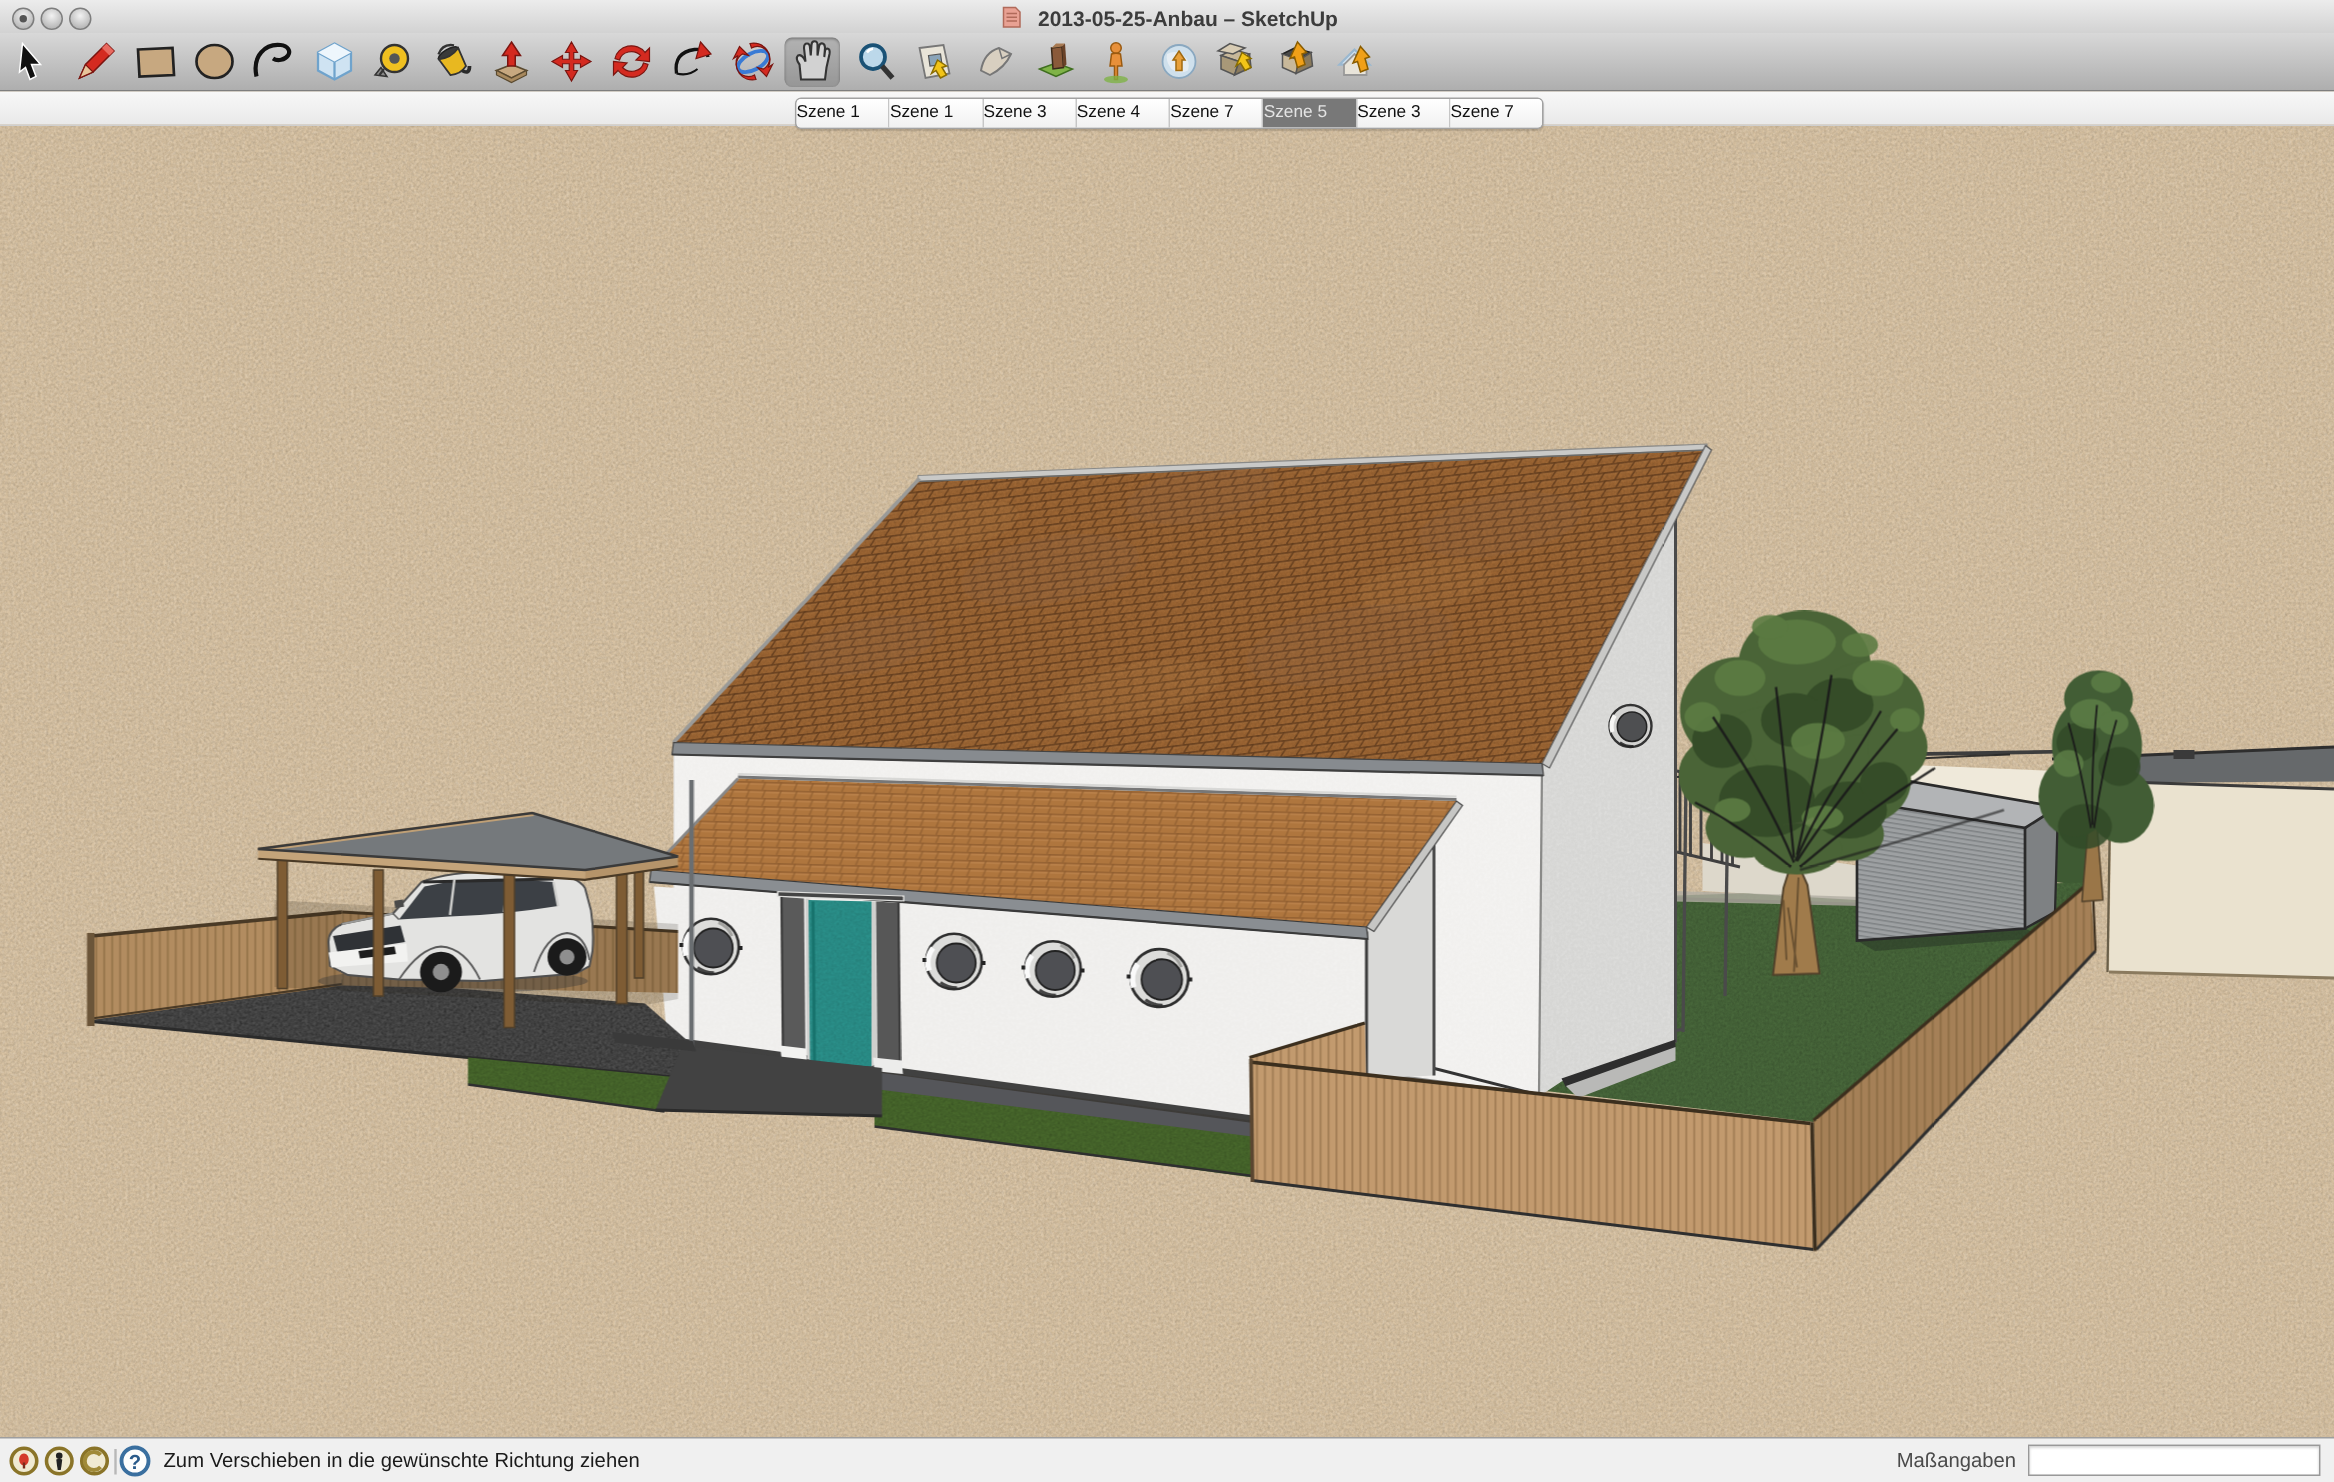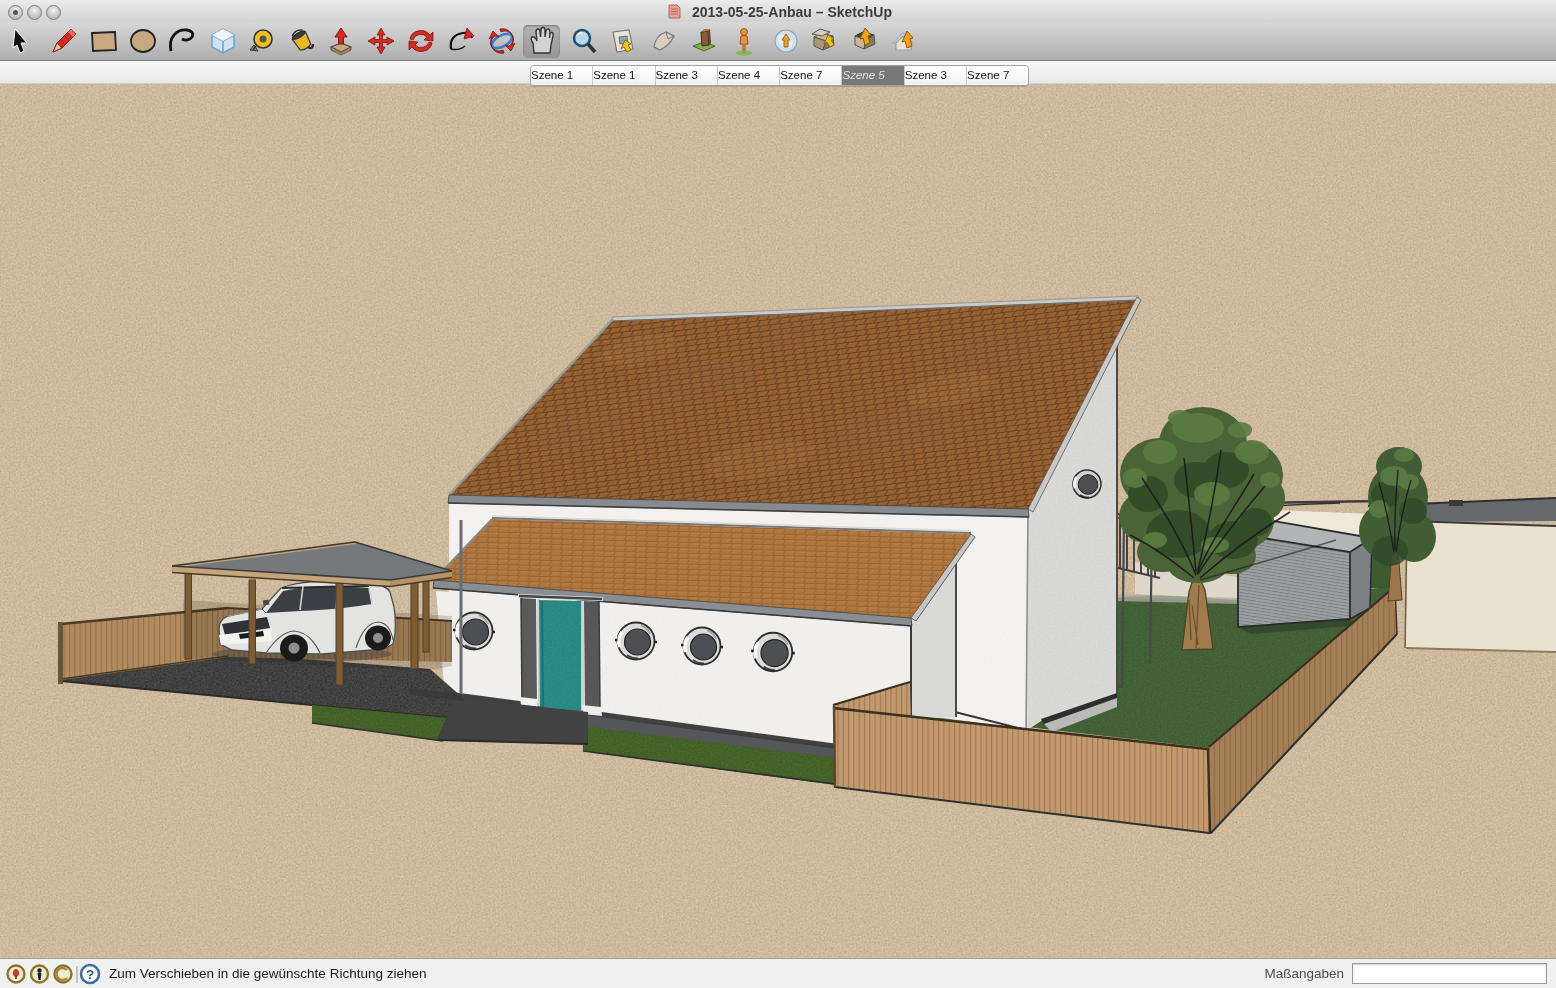--- a/index.html
+++ b/index.html
@@ -9,21 +9,21 @@
 #t1{left:8px}#t2{left:27px}#t3{left:46px}
 #t1:after{content:"";position:absolute;left:4px;top:4px;width:5px;height:5px;border-radius:50%;background:#555;}
 #titletext{position:absolute;left:692px;top:4px;font-size:14px;font-weight:700;color:#3c3c3c;}
 #ticon{position:absolute;left:668px;top:4px;width:13px;height:15px;}
 #toolbar{position:absolute;left:0;top:22px;width:1556px;height:39px;background:linear-gradient(#d8d8d8,#aeaeae);border-bottom:1px solid #7e7e7e;box-sizing:border-box;}
 #pressed{position:absolute;left:523px;top:3px;width:37px;height:33px;border-radius:5px;background:rgba(60,60,60,0.22);box-shadow:inset 0 1px 2px rgba(0,0,0,0.35);}
 #tabsrow{position:absolute;left:0;top:61px;width:1556px;height:23px;background:linear-gradient(#f8f8f8,#e9e9e9);border-bottom:1px solid #cfcfcf;box-sizing:border-box;}
 #tabs{position:absolute;left:530px;top:4px;height:19px;display:flex;border:1px solid #a2a2a2;border-radius:4px;overflow:hidden;background:#fdfdfd;box-shadow:0 1px 1px rgba(0,0,0,0.15);}
 .tab{width:61.3px;height:19px;line-height:18px;text-align:left;font-size:11.5px;color:#101010;border-right:1px solid #c6c6c6;background:linear-gradient(#ffffff,#f1f1f1);}
 .tab:last-child{border-right:none;}
-.tab.sel{background:#787878;color:#e4e4e4;font-style:italic;}
+.tab.sel{background:#787878;color:#e4e4e4;}
 #canvas{position:absolute;left:0;top:84px;width:1556px;height:874px;}
 #statusbar{position:absolute;left:0;top:958px;width:1556px;height:30px;background:#f0f0f0;border-top:1px solid #9e9e9e;box-sizing:border-box;}
 #stext{position:absolute;left:109px;top:7px;font-size:13.5px;color:#1a1a1a;text-align:center;}
 #mlabel{position:absolute;right:212px;top:7px;font-size:13.5px;color:#4a4a4a;text-align:right;}
 #minput{position:absolute;right:9px;top:4px;width:193px;height:19px;background:#ffffff;border:1px solid #999;box-shadow:inset 0 1px 2px rgba(0,0,0,0.2);}
 </style>
 </head>
 <body>
 <div id="canvas">
 <svg width="1556" height="874" viewBox="0 84 1556 874">

